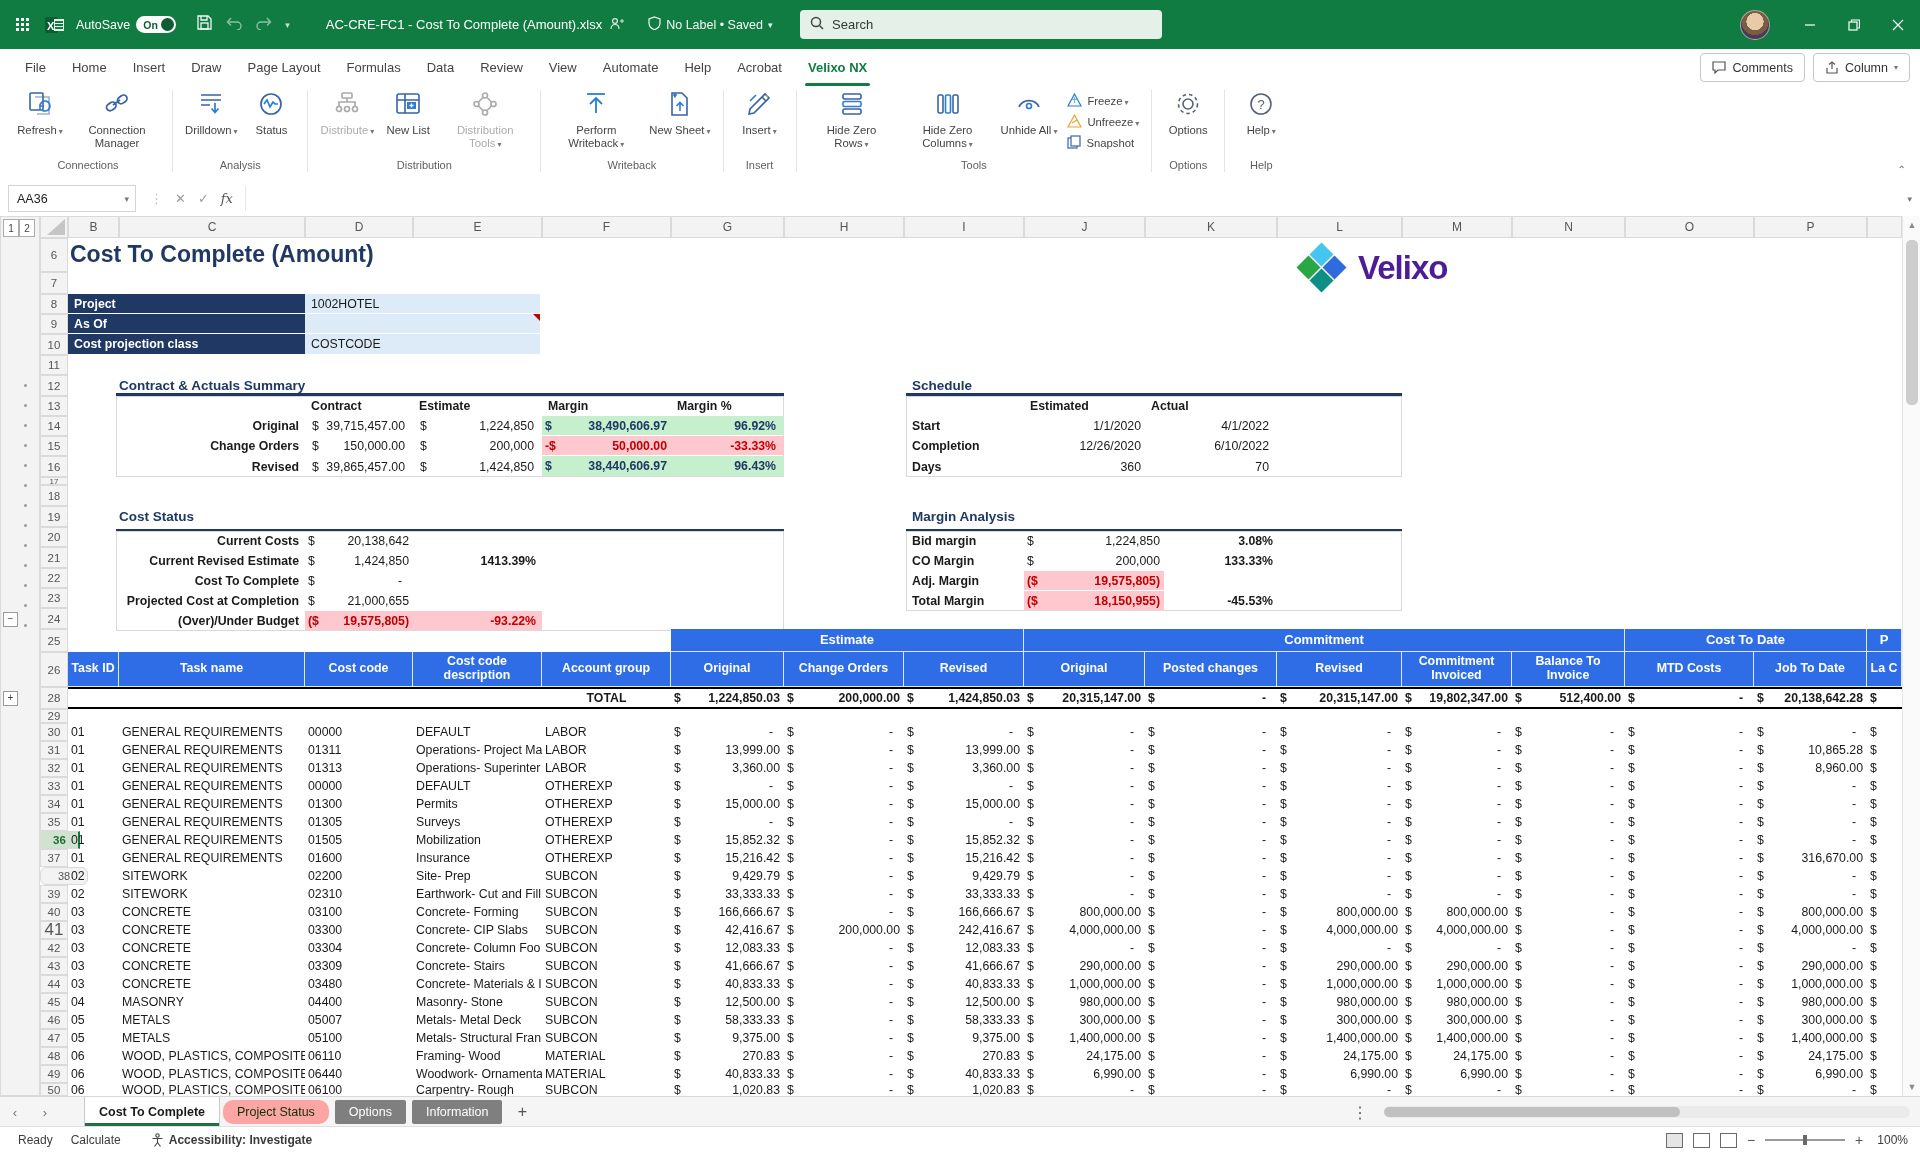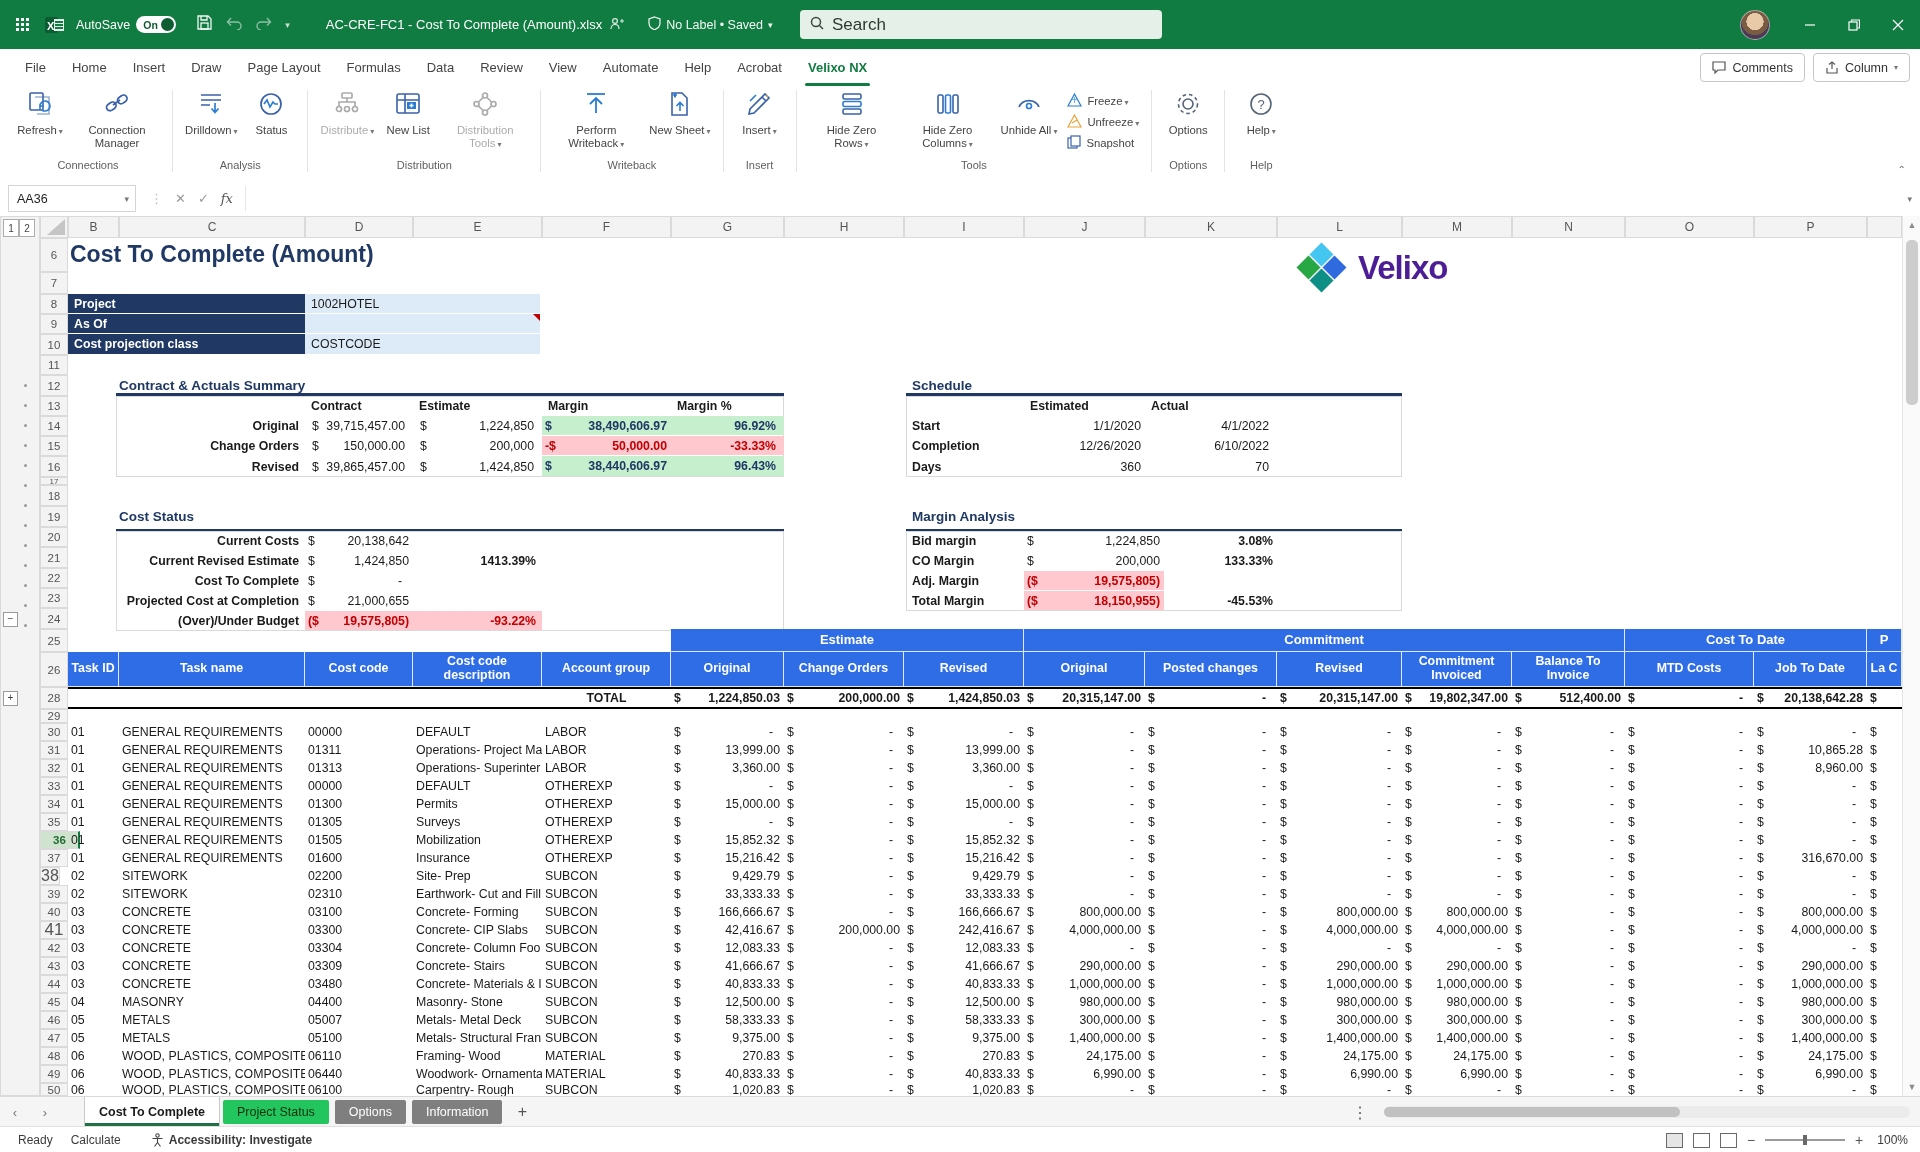--- a/index.html
+++ b/index.html
@@ -10,21 +10,21 @@
   .tb-left{display:flex;align-items:center;gap:10px;padding-left:12px;}
   .tb-ic{display:flex;align-items:center;justify-content:center;width:22px;height:22px;}
   .autosave{display:flex;align-items:center;gap:6px;font-size:12.5px;}
   .toggle{width:40px;height:17px;background:#fff;border-radius:9px;position:relative;display:flex;align-items:center;}
   .toggle .on{font-size:10.5px;color:#0E5C32;font-weight:bold;margin-left:7px;}
   .toggle .knob{position:absolute;right:2px;width:13px;height:13px;border-radius:50%;background:#0E5C32;}
   .qat{display:flex;align-items:center;gap:12px;margin-left:10px;opacity:.95;}
   .tb-title{margin-left:26px;font-size:13px;white-space:nowrap;display:flex;align-items:center;gap:8px;}
   .tb-label{display:flex;align-items:center;gap:5px;font-size:12.5px;margin-left:14px;opacity:.95;white-space:nowrap;}
   .searchbox{position:absolute;left:800px;top:10px;width:352px;height:29px;background:#E4F0E8;border-radius:4px;
-             display:flex;align-items:center;gap:8px;padding-left:10px;color:#2e3b33;font-size:17px;}
+             display:flex;align-items:center;gap:8px;padding-left:10px;color:#2e3b33;font-size:13px;}
   .tb-right{position:absolute;right:0;top:0;height:49px;display:flex;align-items:center;}
   .avatar{width:28px;height:28px;border-radius:50%;background:radial-gradient(circle at 50% 38%,#e8c9a8 0 38%,#7a5c42 39% 60%,#4a3b57 61%);margin-right:18px;border:1px solid rgba(255,255,255,.5);}
   .winbtn{width:44px;height:49px;display:flex;align-items:center;justify-content:center;}
   
   .menubar{position:absolute;left:0;top:49px;width:1920px;height:37px;background:#fff;display:flex;align-items:center;border-bottom:1px solid #EDEBE9;}
   .mtab{padding:0 13px;font-size:13px;color:#444;height:37px;display:flex;align-items:center;position:relative;cursor:default;}
   .mtab.active{color:#107C41;font-weight:bold;}
   .mtab.active:after{content:"";position:absolute;left:10px;right:10px;bottom:0;height:3px;background:#107C41;border-radius:2px;}
   .menu-right{position:absolute;right:10px;top:4px;display:flex;gap:8px;}
   .pillbtn{height:27px;border:1px solid #C8C6C4;border-radius:4px;background:#fff;display:flex;align-items:center;gap:6px;
@@ -505,21 +505,21 @@
       <div class="rowhead" style="left: 40px; top: 471px; width: 28px; height: 22px; font-size: 11.5px;">28</div>
       <div class="rowhead" style="left: 40px; top: 493px; width: 28px; height: 14px; font-size: 11.5px;">29</div>
       <div class="rowhead" style="left: 40px; top: 507px; width: 28px; height: 18px; font-size: 11.5px;">30</div>
       <div class="rowhead" style="left: 40px; top: 525px; width: 28px; height: 18px; font-size: 11.5px;">31</div>
       <div class="rowhead" style="left: 40px; top: 543px; width: 28px; height: 18px; font-size: 11.5px;">32</div>
       <div class="rowhead" style="left: 40px; top: 561px; width: 28px; height: 18px; font-size: 11.5px;">33</div>
       <div class="rowhead" style="left: 40px; top: 579px; width: 28px; height: 18px; font-size: 11.5px;">34</div>
       <div class="rowhead" style="left: 40px; top: 597px; width: 28px; height: 18px; font-size: 11.5px;">35</div>
       <div class="rowhead sel" style="left: 40px; top: 615px; width: 40px; height: 18px; font-size: 11.5px;">36</div>
       <div class="rowhead" style="left: 40px; top: 633px; width: 28px; height: 18px; font-size: 11.5px;">37</div>
-      <div class="rowhead" style="left: 40px; top: 651px; width: 20px; height: 18px; font-size: 16px;">38</div>
+      <div class="rowhead" style="left: 40px; top: 651px; width: 48px; height: 18px; font-size: 11px; border-radius: 6px;">38</div>
       <div class="rowhead" style="left: 40px; top: 669px; width: 28px; height: 18px; font-size: 11.5px;">39</div>
       <div class="rowhead" style="left: 40px; top: 687px; width: 28px; height: 18px; font-size: 11.5px;">40</div>
       <div class="rowhead" style="left: 40px; top: 705px; width: 28px; height: 18px; font-size: 17px;">41</div>
       <div class="rowhead" style="left: 40px; top: 723px; width: 28px; height: 18px; font-size: 11.5px;">42</div>
       <div class="rowhead" style="left: 40px; top: 741px; width: 28px; height: 18px; font-size: 11.5px;">43</div>
       <div class="rowhead" style="left: 40px; top: 759px; width: 28px; height: 18px; font-size: 11.5px;">44</div>
       <div class="rowhead" style="left: 40px; top: 777px; width: 28px; height: 18px; font-size: 11.5px;">45</div>
       <div class="rowhead" style="left: 40px; top: 795px; width: 28px; height: 18px; font-size: 11.5px;">46</div>
       <div class="rowhead" style="left: 40px; top: 813px; width: 28px; height: 18px; font-size: 11.5px;">47</div>
       <div class="rowhead" style="left: 40px; top: 831px; width: 28px; height: 18px; font-size: 11.5px;">48</div>
@@ -1741,21 +1741,21 @@
         <div class="arrowglyph" style="position: absolute; left: 0px; bottom: 4px; width: 18px;">▼</div>
       </div>
     </div>
 
   <div class="tabstrip">
     <span class="tnav">‹</span>
     <span class="tnav">›</span>
     <span style="width:24px"></span>
     <span id="sheet-tabs" style="display:flex;">
         <div class="stab active">Cost To Complete</div>
-        <div class="stab" style="background: #22c55e; color: rgb(16, 48, 10); margin: 3px; border-radius: 2px; border-right: none;">Project Status</div>
+        <div class="stab" style="background: #fca5a5; color: rgb(16, 48, 10); margin: 3px; border-radius: 10px; border-right: none;">Project Status</div>
         <div class="stab" style="background: rgb(127, 127, 127); color: rgb(255, 255, 255); margin: 3px; border-radius: 2px; border-right: none;">Options</div>
         <div class="stab" style="background: rgb(127, 127, 127); color: rgb(255, 255, 255); margin: 3px; border-radius: 2px; border-right: none;">Information</div>
       </span>
     <span class="addtab">+</span>
     <span class="hmore">⋮</span>
     <span class="hscroll">
       <span class="scroll-thumb" style="left:0;top:1px;width:296px;height:10px;background:#C1C1C1"></span>
     </span>
   </div>
 

